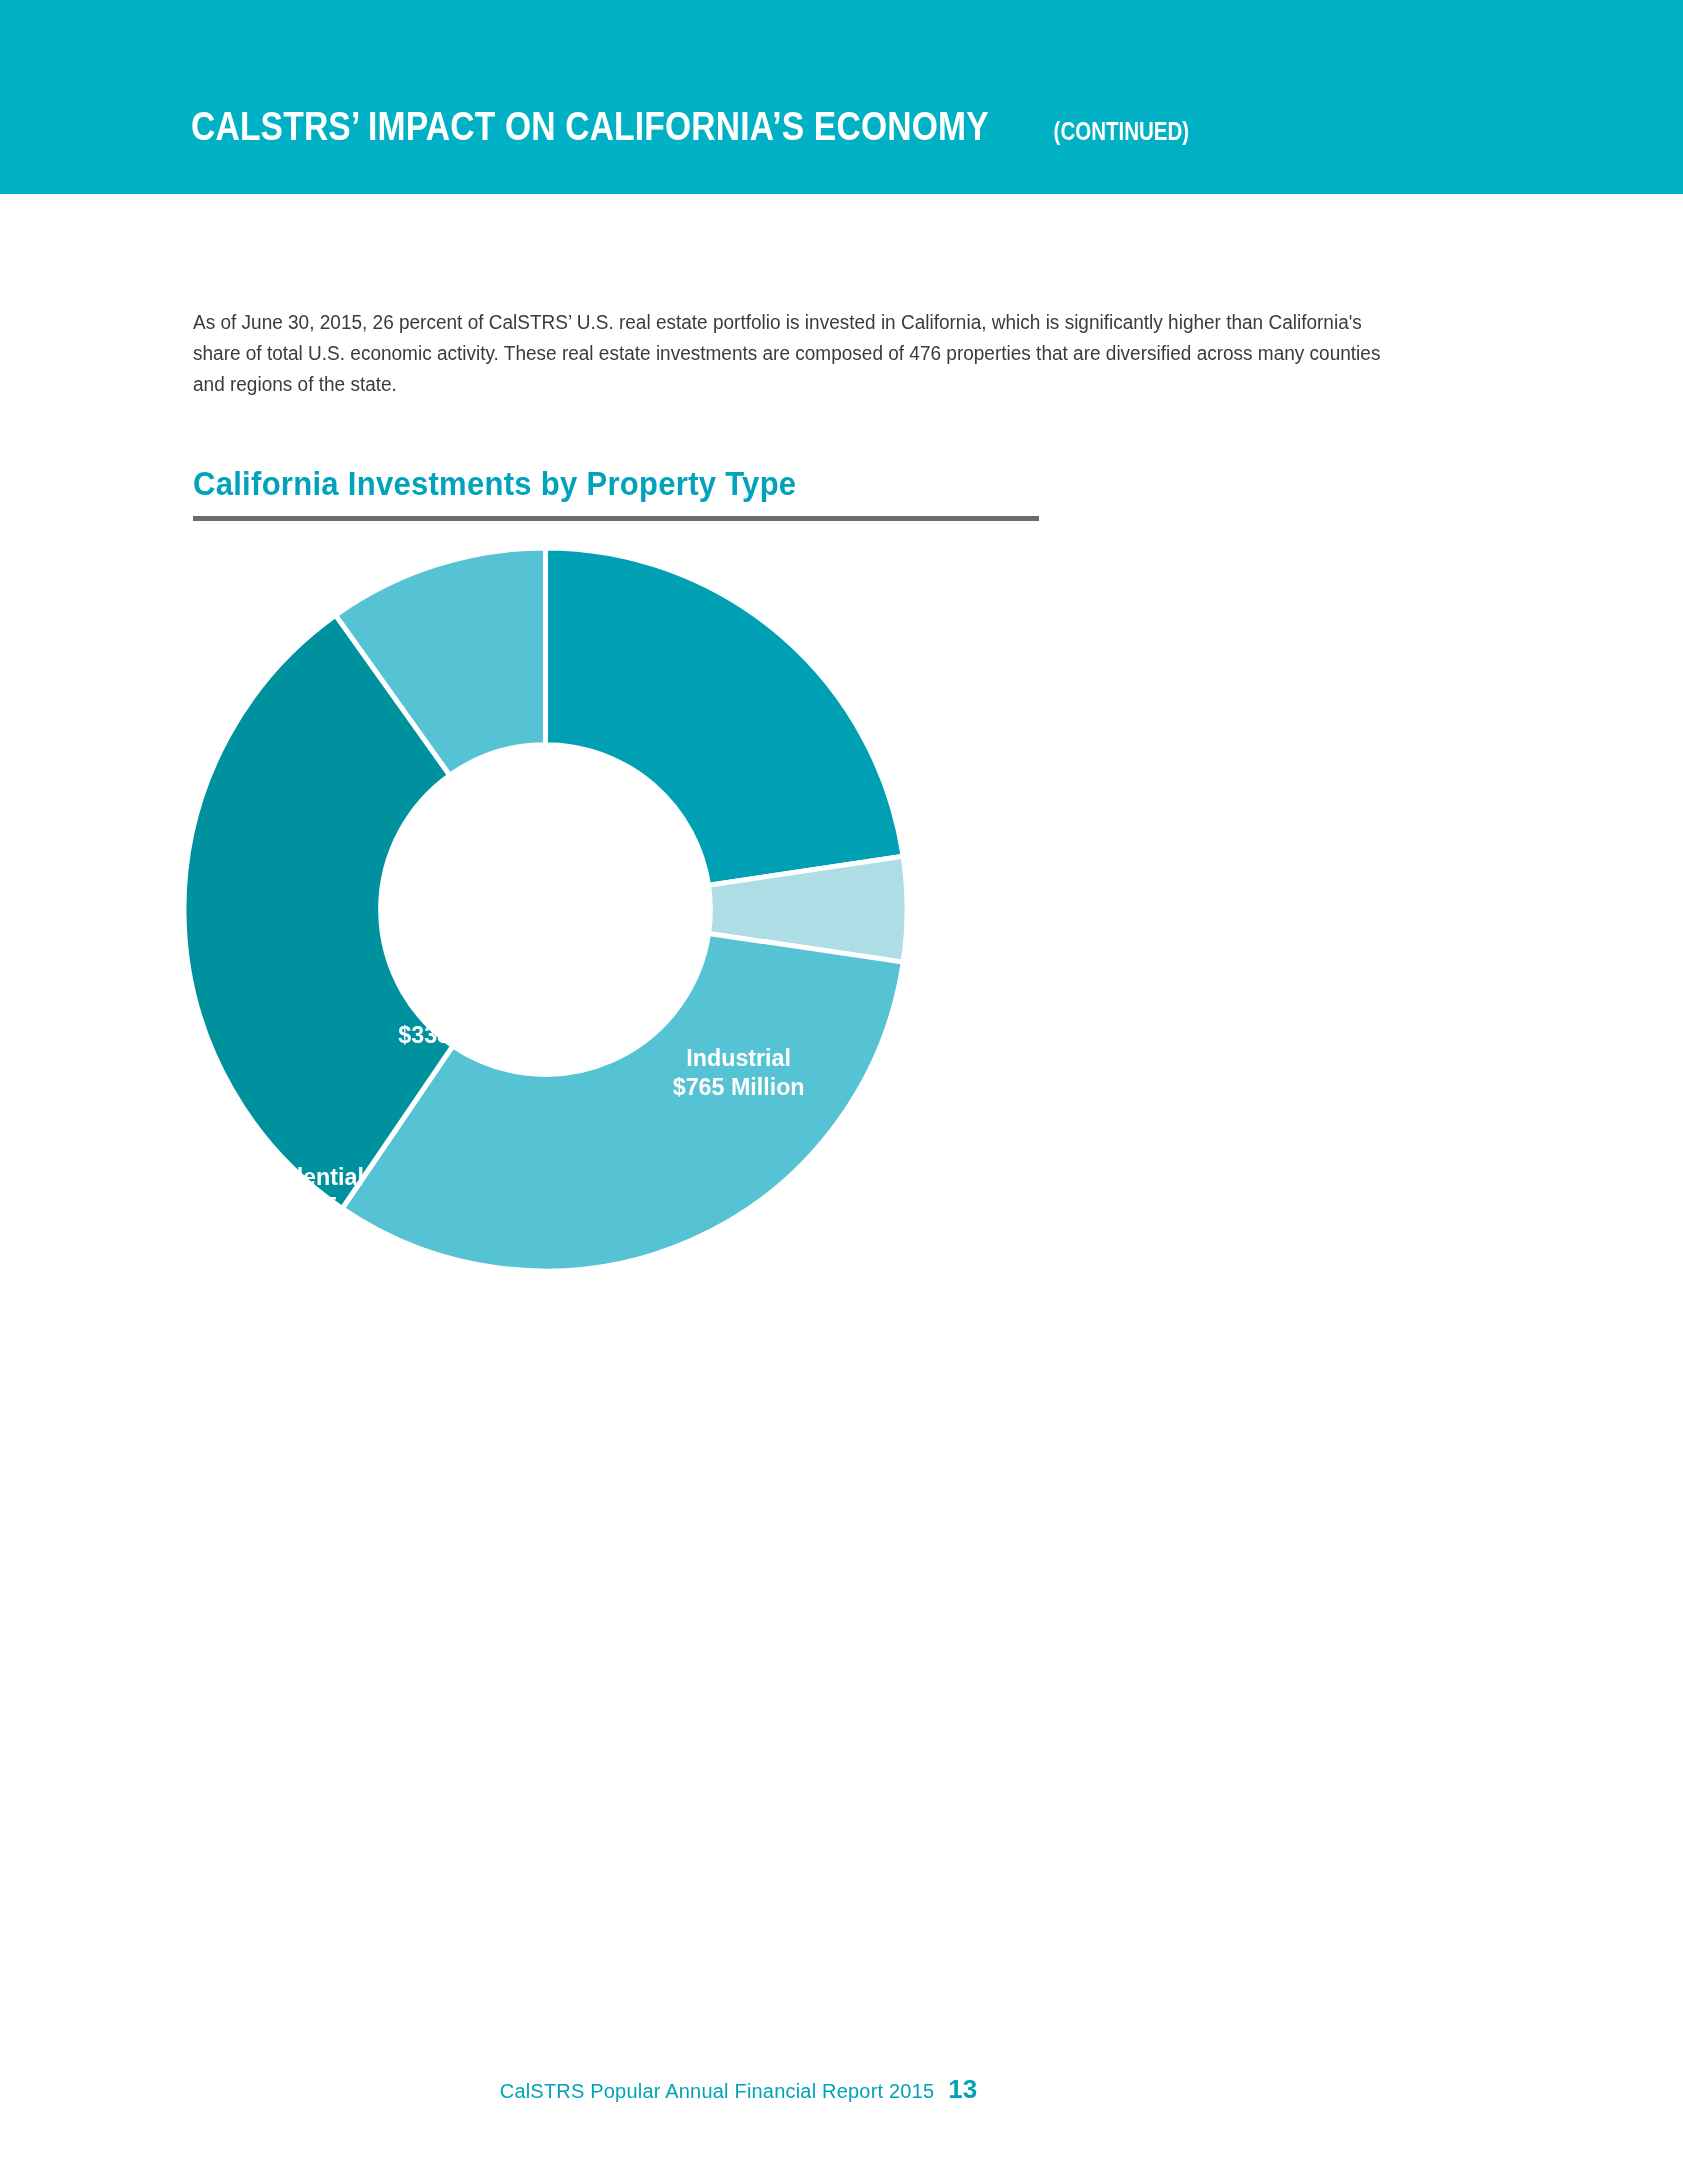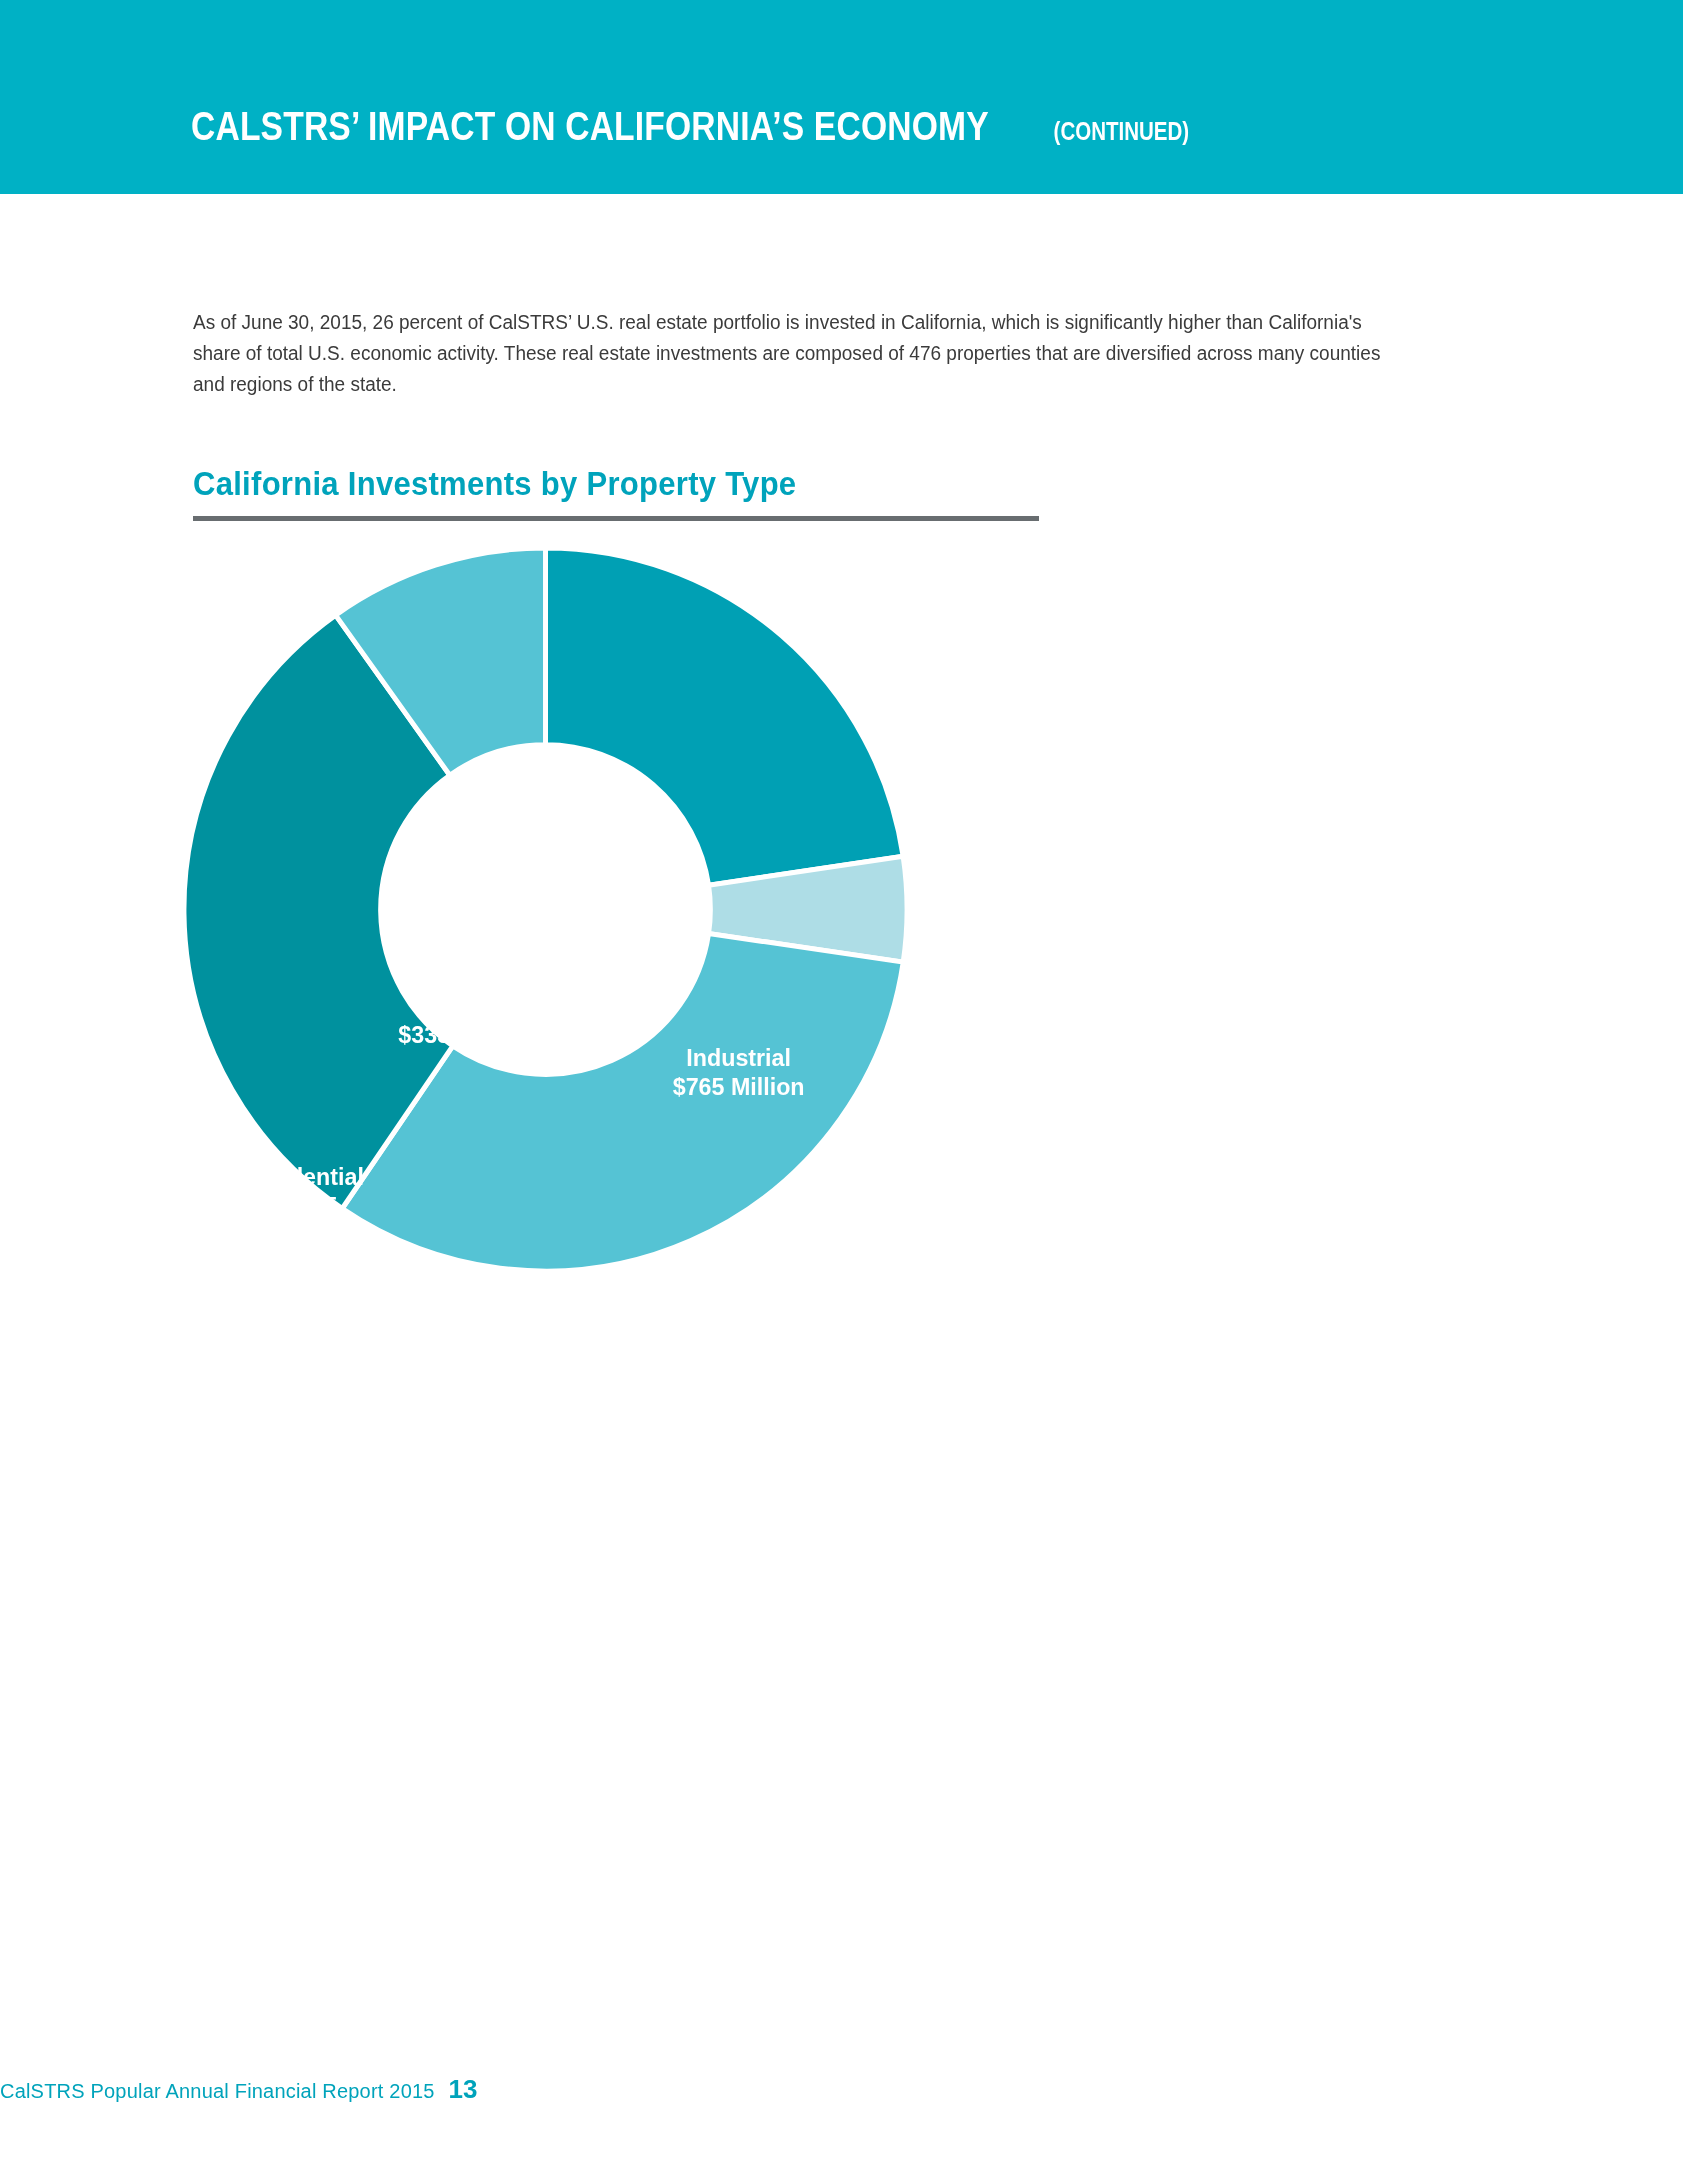--- a/index.html
+++ b/index.html
@@ -105,21 +105,21 @@
     font-size: 23.5px;
     text-anchor: middle;
   }
 
   
   #footer {
     position: absolute;
     left: 0;
     top: 2074px;
     width: 1683px;
-    text-align: left;
+    text-align: center;
     padding-right: 206px;
     box-sizing: border-box;
     white-space: nowrap;
   }
   #footer-text {
     font-size: 20px;
     color: #00a3bb;
     letter-spacing: 0.2px;
   }
   #footer-page {

